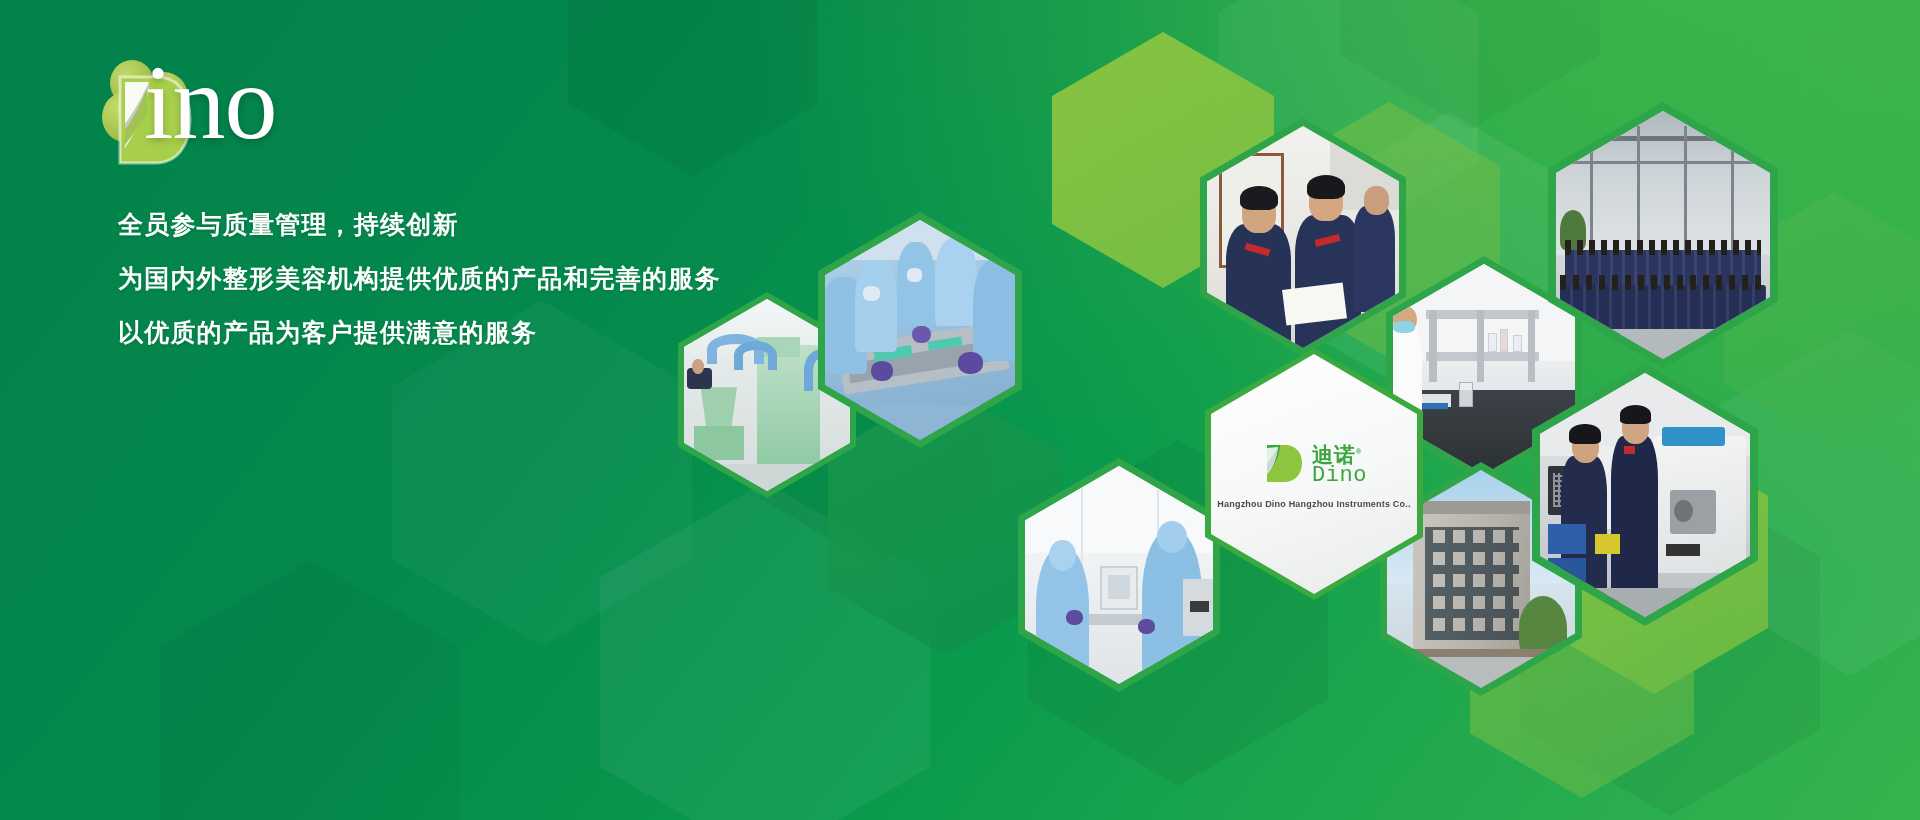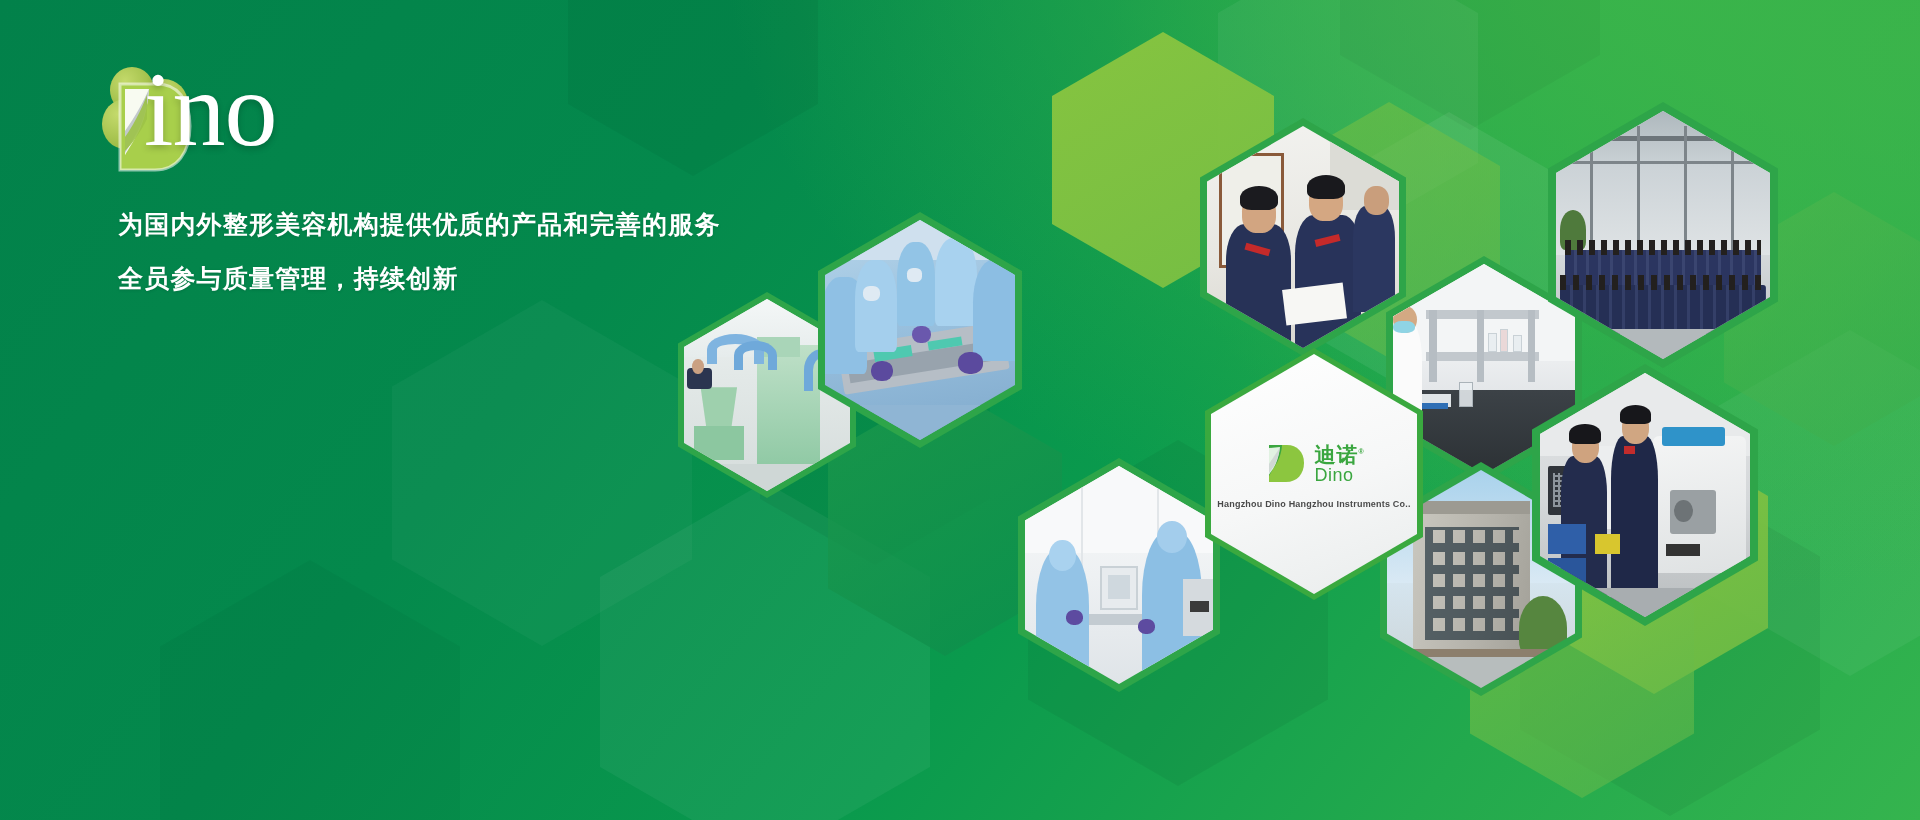--- a/index.html
+++ b/index.html
@@ -27,21 +27,21 @@
 
   
   .photo{ position:absolute; inset:0; }
   .ring{
     position:absolute;
     -webkit-clip-path:polygon(50% 0%,100% 25%,100% 75%,50% 100%,0% 75%,0% 25%);
     clip-path:polygon(50% 0%,100% 25%,100% 75%,50% 100%,0% 75%,0% 25%);
   }
 
   
-  #brand{position:absolute;left:92px;top:55px;width:420px;height:110px;}
+  #brand{position:absolute;left:92px;top:48px;width:420px;height:110px;}
   #brandWord{
     position:absolute;left:52px;top:2px;
     font-family:"Liberation Serif","DejaVu Serif",serif;
     font-size:106px;line-height:106px;color:#ffffff;letter-spacing:-1px;
     text-shadow:0 3px 6px rgba(0,0,0,.22);
   }
   .leafdot{position:absolute;border-radius:50%;}
   #dmark{position:absolute;left:25px;top:26px;width:76px;height:92px;}
 
   #taglines{position:absolute;left:118px;top:212px;}
@@ -59,22 +59,22 @@
     -webkit-clip-path:polygon(50% 0%,100% 25%,100% 75%,50% 100%,0% 75%,0% 25%);
     clip-path:polygon(50% 0%,100% 25%,100% 75%,50% 100%,0% 75%,0% 25%);
     background:linear-gradient(160deg,#ffffff 0%,#f6f7f7 55%,#e9ecec 100%);
     display:flex;flex-direction:column;align-items:center;justify-content:center;
   }
   #logoHexMark{display:flex;align-items:center;gap:7px;margin-top:2px;}
   #logoHexCn{
     font-size:21px;font-weight:700;color:#3aa63f;line-height:20px;letter-spacing:1px;
   }
   #logoHexEn{
-    font-family:Liberation Sans, sans-serif;
-    font-size:18px;color:#3aa63f;line-height:21px;letter-spacing:.5px;
+    font-family:Liberation Mono, monospace;
+    font-size:22px;color:#3aa63f;line-height:21px;letter-spacing:.5px;
   }
   #logoHexCo{
     margin-top:13px;font-size:9px;font-weight:700;color:#4a4a4a;letter-spacing:.2px;
     white-space:nowrap;
   }
   .rsup{font-size:7px;vertical-align:super;color:#3aa63f;}
 </style>
 </head>
 <body>
 
@@ -361,17 +361,18 @@
       <path d="M3 3 H40 C60 3 73 18 73 45 C73 72 60 89 38 89 H3 Z" fill="none" stroke="rgba(255,255,255,.55)" stroke-width="3"></path>
       <path d="M32 8 C32 8 31 34 20 54 C13 66 8 74 8 74 L8 8 Z" fill="#ffffff" opacity=".92"></path>
       <path d="M32 8 C32 8 31 32 21 50 L8 72 L8 50 C18 36 28 18 32 8 Z" fill="#b9bfc4" opacity=".85"></path>
       <path d="M8 56 C14 48 24 30 30 14 L30 38 C24 50 16 62 8 70 Z" fill="#9cc247" opacity=".9"></path>
     </svg>
 
     <div id="brandWord">ino</div>
   </div>
 
   <div id="taglines">
+    <div class="tag">全员参与质量管理，持续创新</div>
     <div class="tag">为国内外整形美容机构提供优质的产品和完善的服务</div>
-    <div class="tag">全员参与质量管理，持续创新</div>
+    <div class="tag">以优质的产品为客户提供满意的服务</div>
   </div>
 
 </div>
 
 </body></html>

